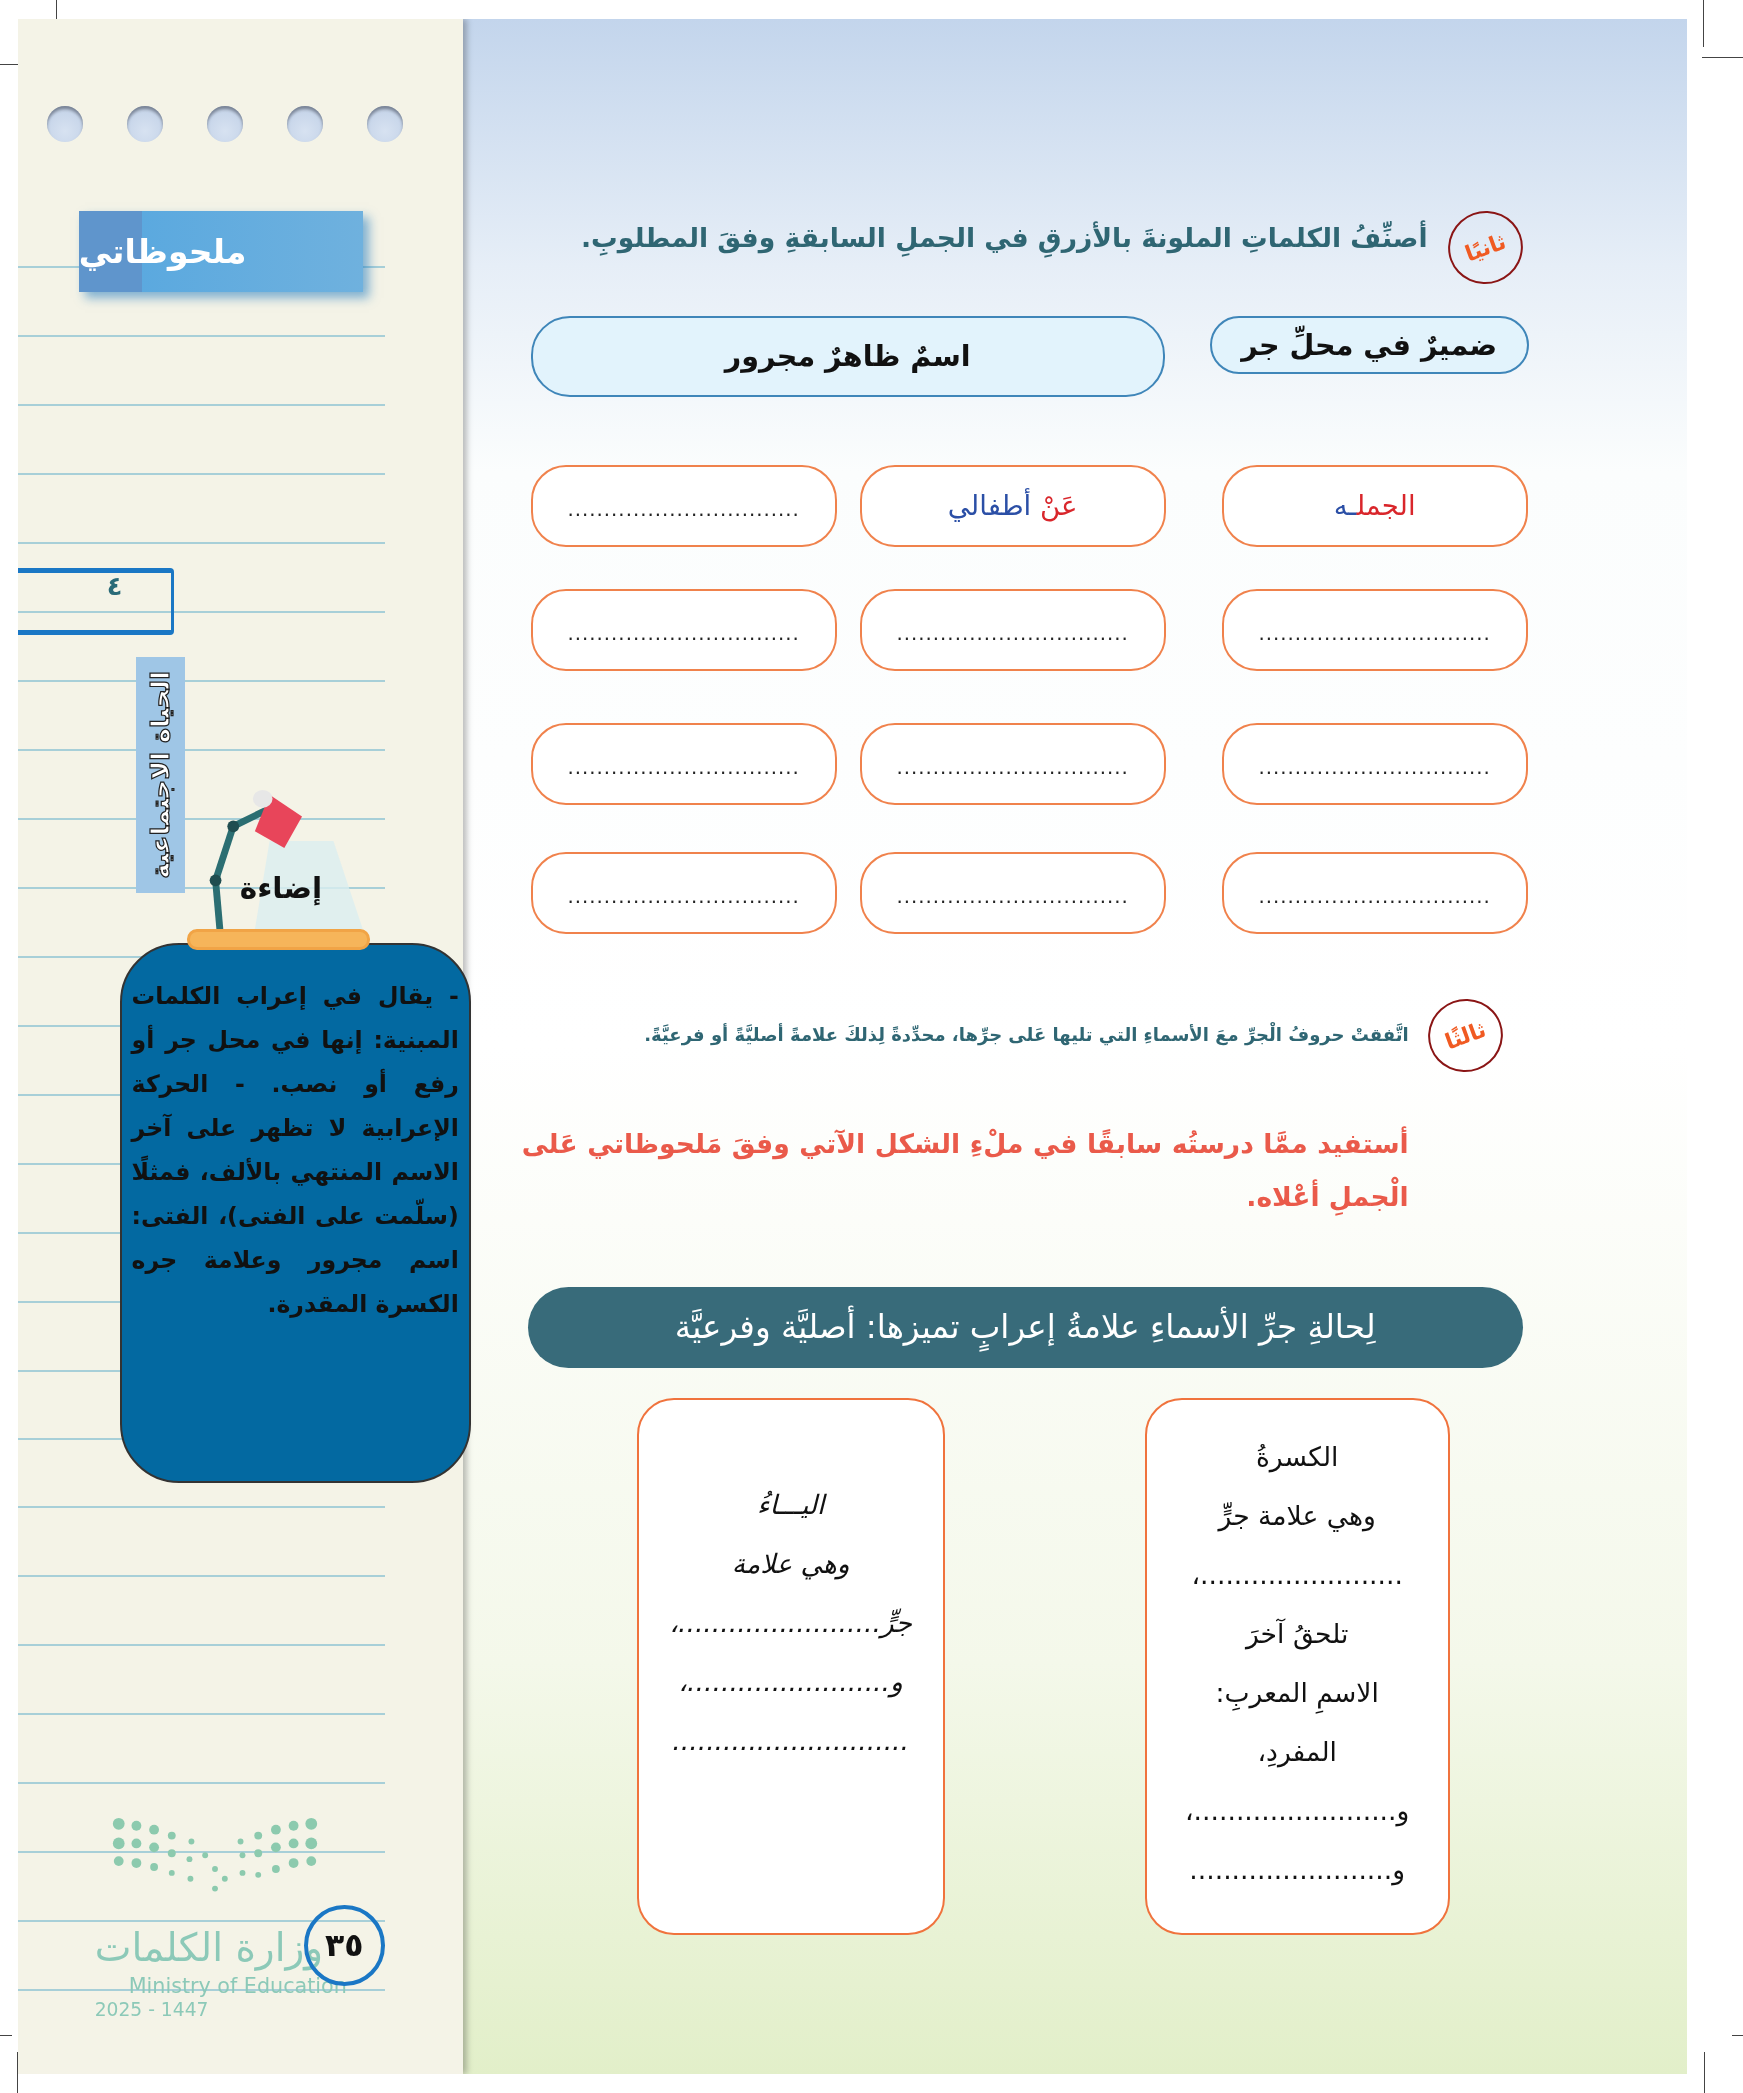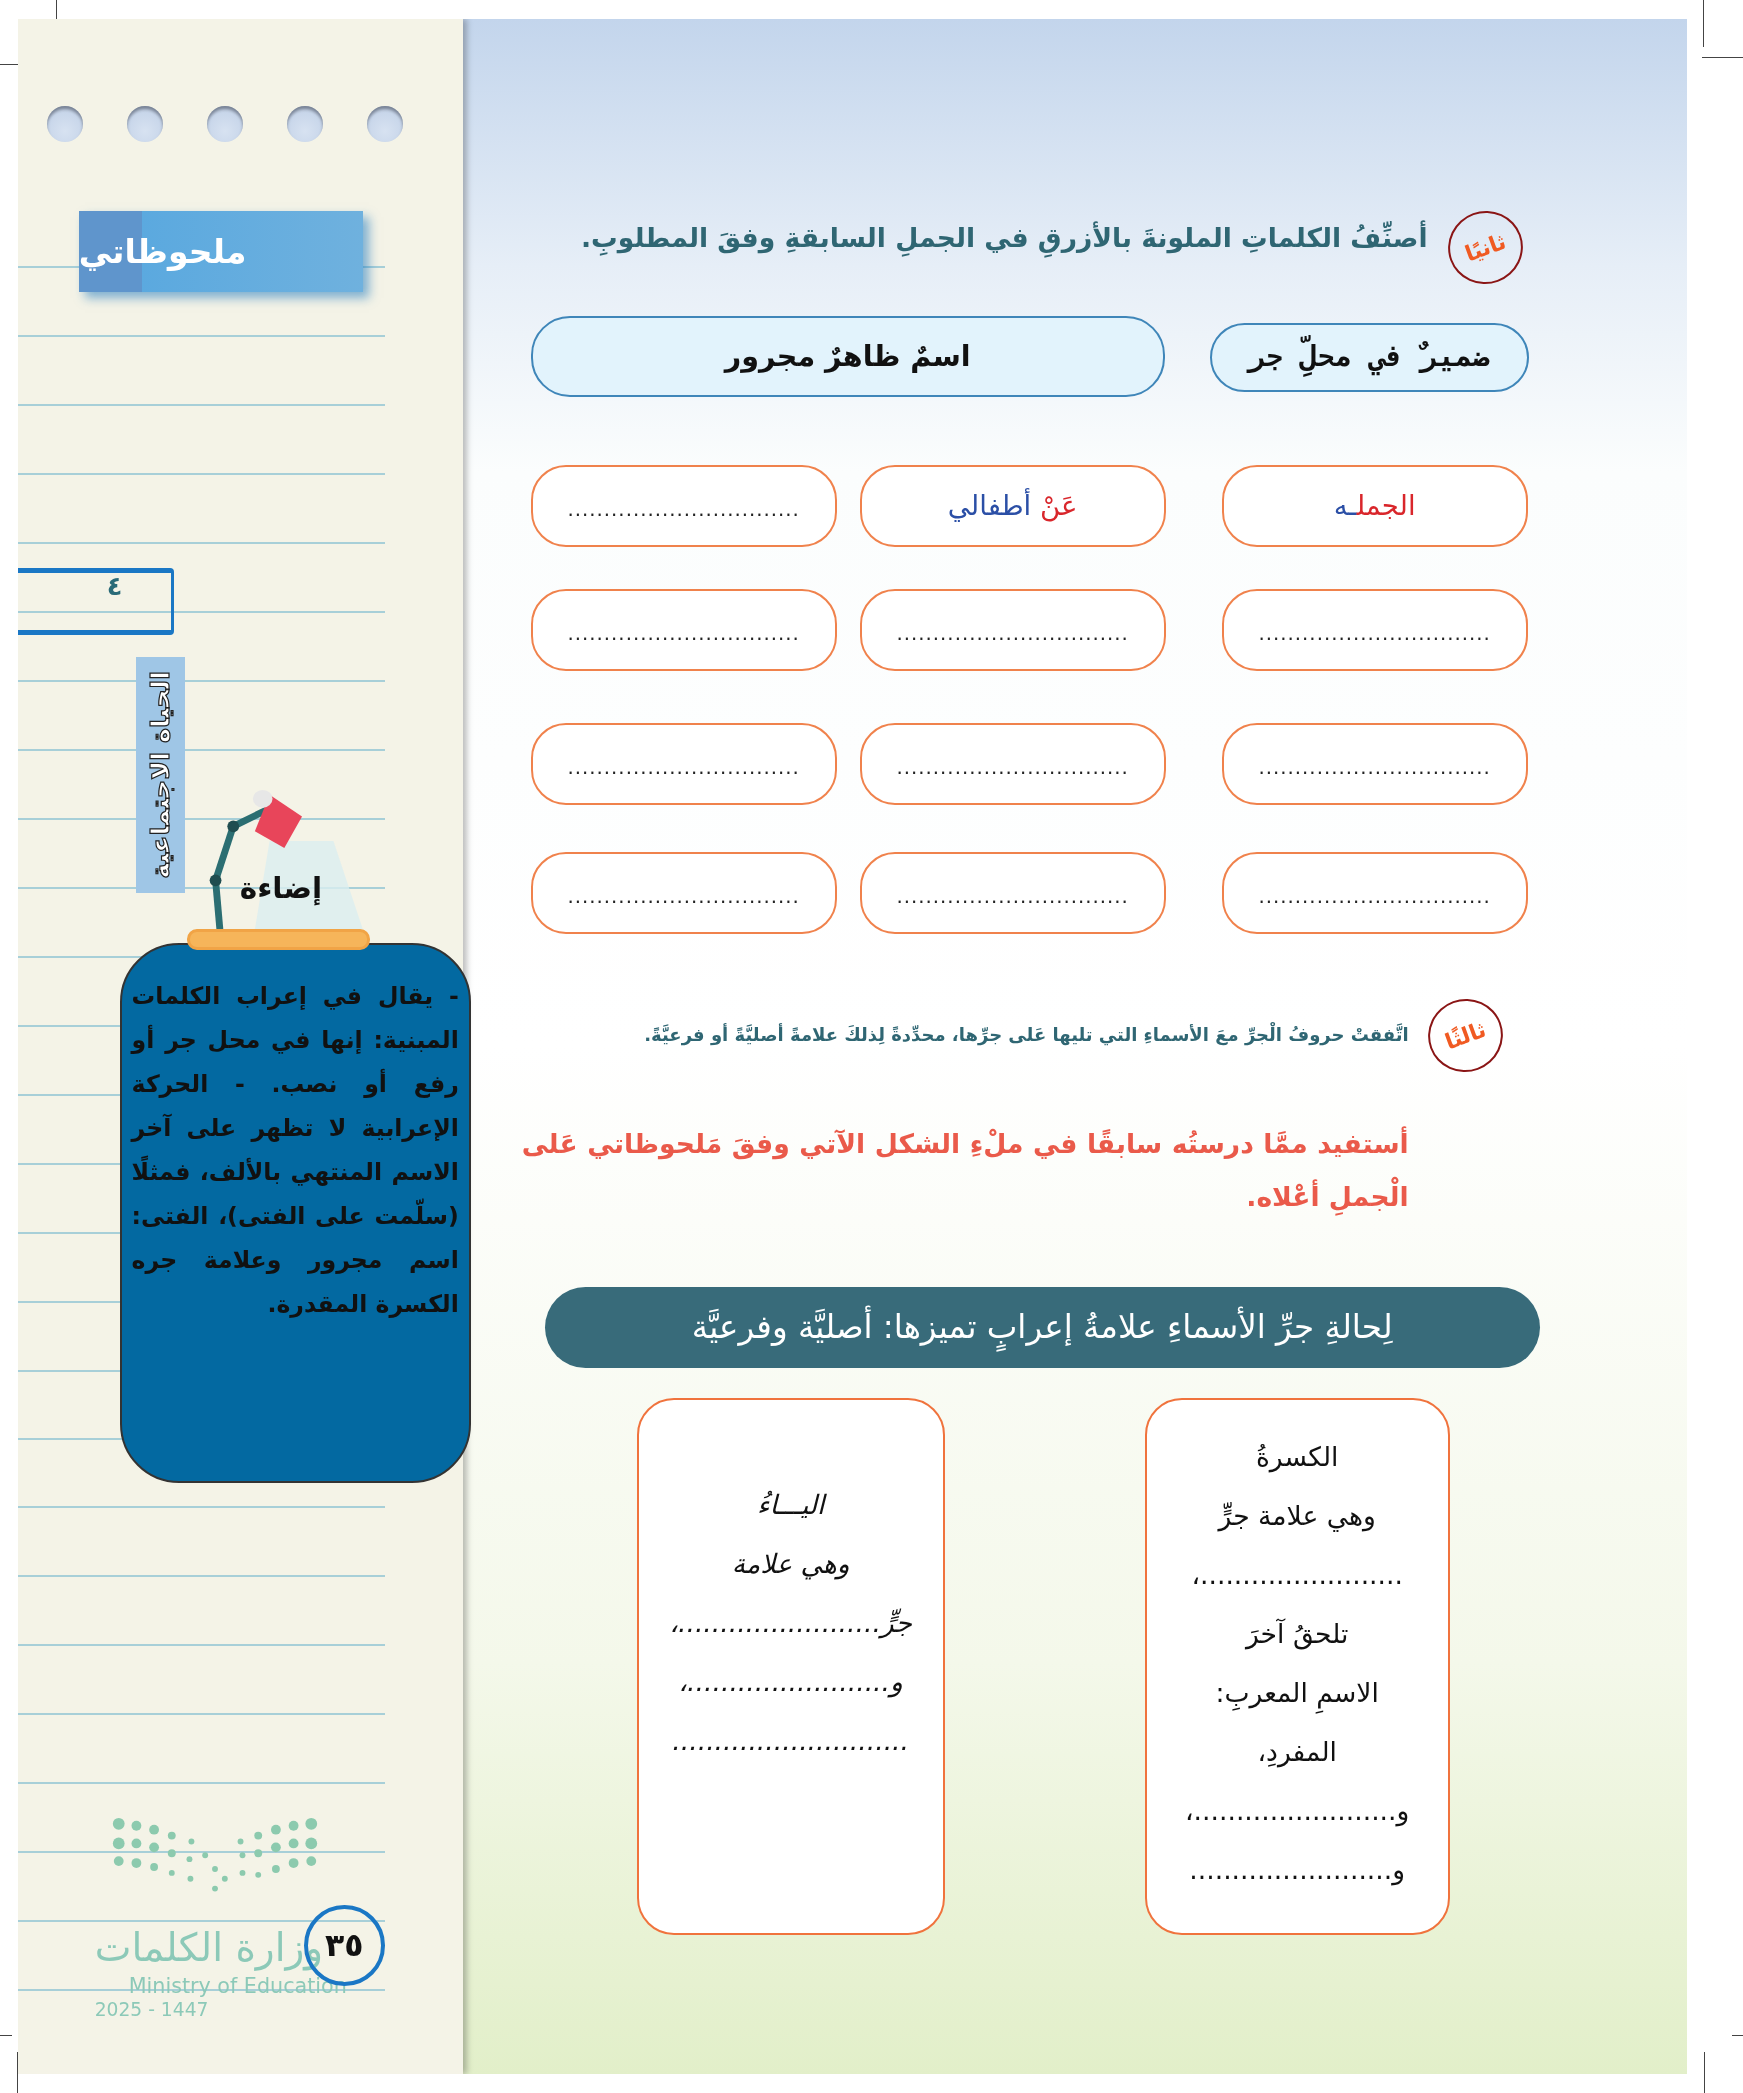--- a/index.html
+++ b/index.html
@@ -244,21 +244,21 @@
     </div>
   </div>
 
   <div class="main">
 
     <div class="badge" style="left:985px;top:192px;">
       <span>ثانيًا</span>
     </div>
     <div class="q-title" style="right:-5.9px;left:0;top:203px;width:965px;font-size:26.6px;text-align:right;">أصنِّفُ الكلماتِ الملونةَ بالأزرقِ في الجملِ السابقةِ وفقَ المطلوبِ.</div>
 
-    <div class="pill-head" style="left:747px;top:304px;width:319px;height:69px;font-family:Liberation Mono, monospace;">
+    <div class="pill-head" style="left:747px;top:297px;width:319px;height:58px;">
       <span>ضميرٌ في محلِّ جر</span>
     </div>
     <div class="pill-head" style="left:68px;top:297px;width:634px;height:81px;">
       <span>اسمٌ ظاهرٌ مجرور</span>
     </div>
 
     <div class="ans" style="left:759px;top:446px;width:306px;height:82px;">
       <span><span class="red">الجمل</span><span class="blue">ـه</span></span>
     </div>
     <div class="ans" style="left:397px;top:446px;width:306px;height:82px;">
@@ -297,21 +297,21 @@
     <div class="ans" style="left:68px;top:833px;width:306px;height:82px;">
       <span class="dots">................................</span>
     </div>
 
     <div class="badge" style="left:965px;top:980px;">
       <span>ثالثًا</span>
     </div>
     <div class="q-title" style="left:59px;top:988px;width:887px;font-size:18px;line-height:55px;text-align:justify;text-align-last:right;">اتَّفقتْ حروفُ الْجرِّ معَ الأسماءِ التي تليها عَلى جرِّها، محدِّدةً لِذلكَ علامةً أصليَّةً أو فرعيَّةً.</div>
     <div class="instr-red" style="left:59px;top:1098px;width:887px;text-align:justify;text-align-last:right;">أستفيد ممَّا درستُه سابقًا في ملْءِ الشكل الآتي وفقَ مَلحوظاتي عَلى الْجملِ أعْلاه.</div>
 
-    <div class="banner" style="left:82px;top:1268px;width:995px;">
+    <div class="banner" style="left:65px;top:1268px;width:995px;">
       <span>لِحالةِ جرِّ الأسماءِ علامةُ إعرابٍ تميزها: أصليَّة وفرعيَّة</span>
     </div>
 
     <div class="card" style="left:682px;top:1379px;width:305px;height:537px;padding-top:27.6px;">
       <span class="card-line">الكسرةُ</span>
       <span class="card-line">وهي علامة جرٍّ</span>
       <span class="card-line">........................،</span>
       <span class="card-line">تلحقُ آخرَ</span>
       <span class="card-line">الاسمِ المعربِ:</span>
       <span class="card-line">المفردِ،</span>

